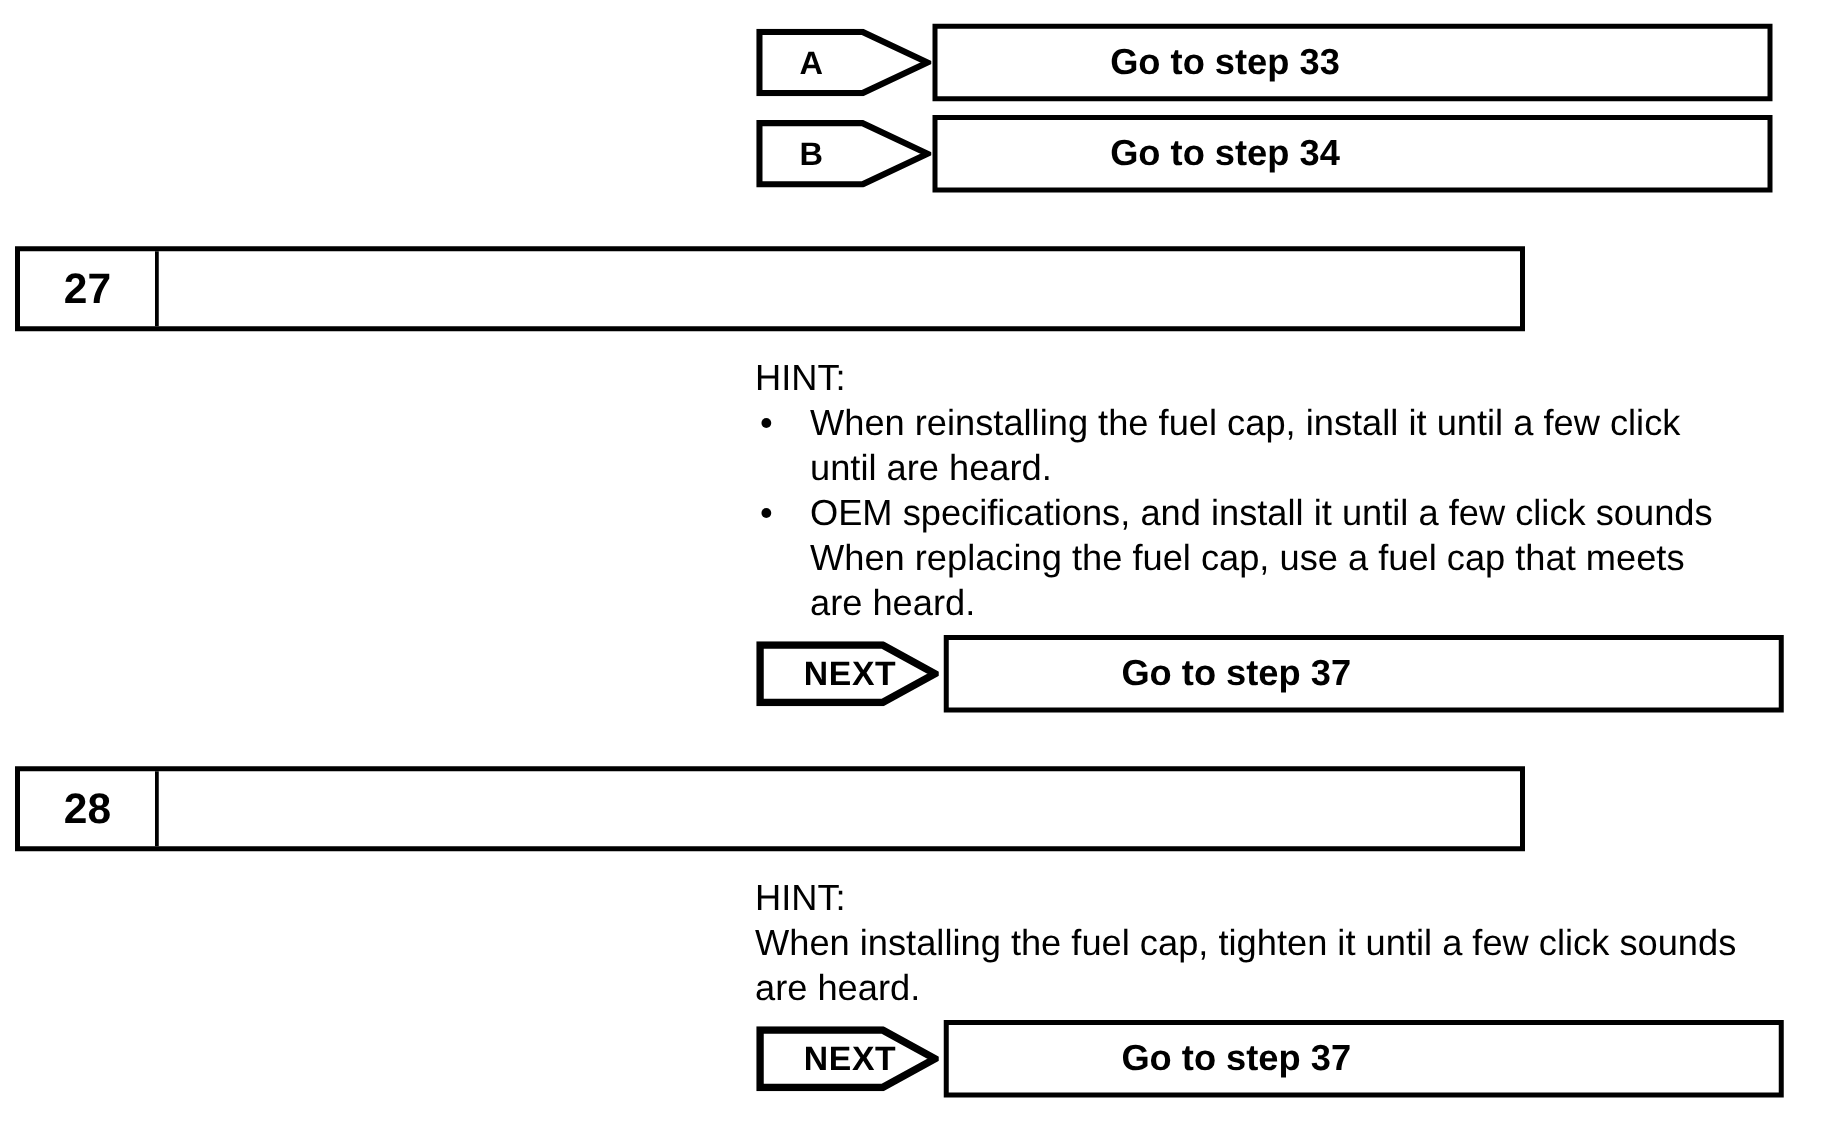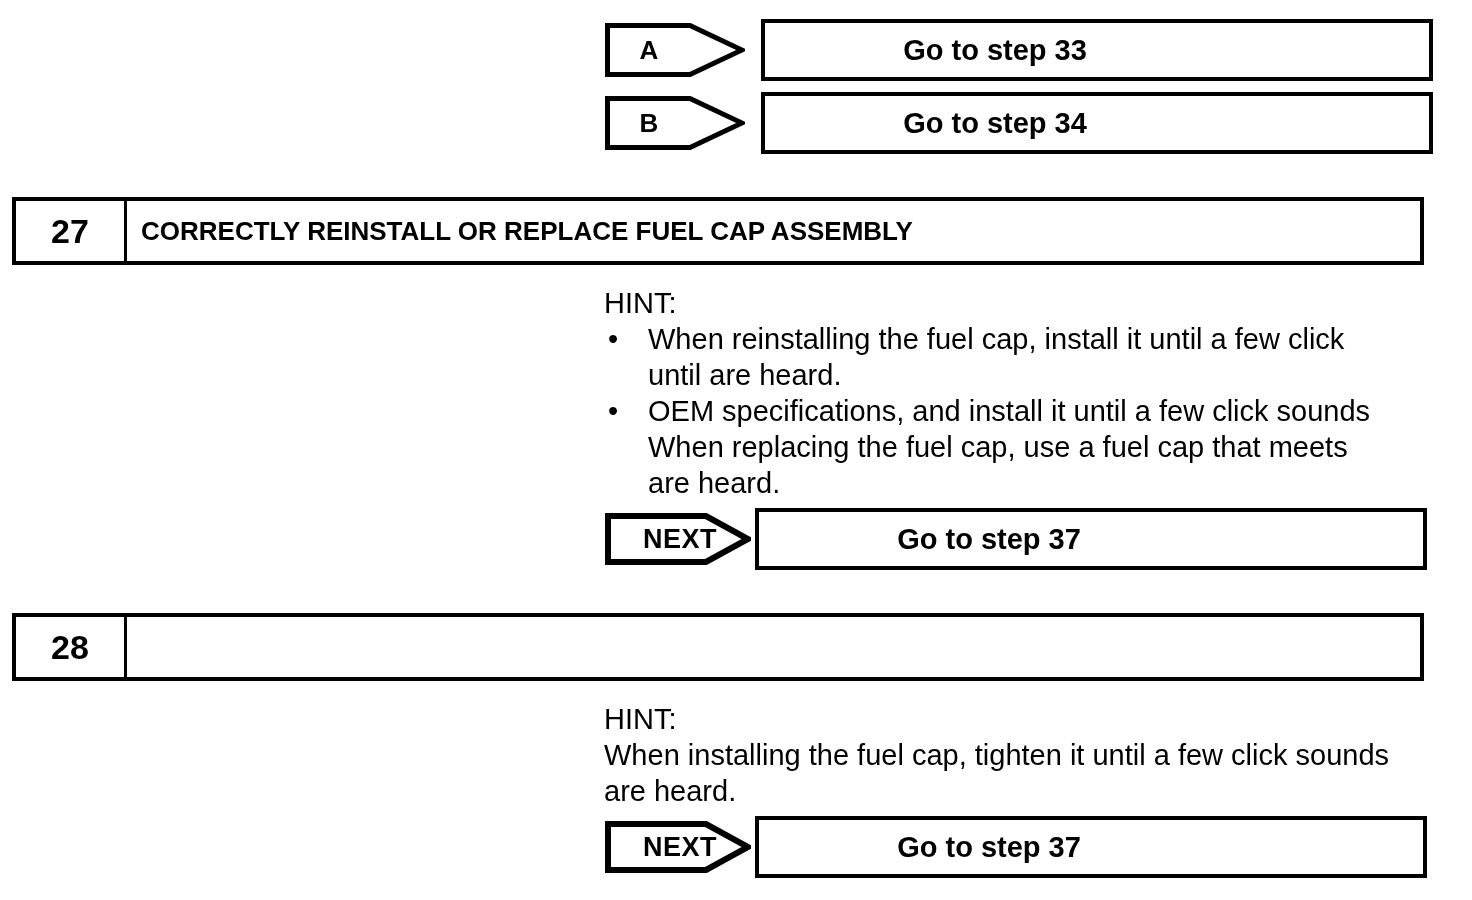--- a/index.html
+++ b/index.html
@@ -35,33 +35,33 @@
   }
   .pointer-label-branch { width: 88px; font-size: 26px; }
   .pointer-label-next { width: 104px; font-size: 27px; letter-spacing: 0.5px; padding-left: 46px; }
 
   .result-box {
     width: 672px; height: 62px;
     border: 4px solid #000000;
     background: #ffffff;
     display: flex; align-items: center;
   }
-  .result-box-branch { margin-left: 16px; }
+  .result-box-branch { margin-left: 1px; }
   .result-box-next { margin-left: 4px; }
   .result-text {
     display: block; width: 460px;
     text-align: center;
     font-weight: bold; font-size: 29px;
     white-space: nowrap;
   }
 
   
   .step-header {
     position: absolute;
-    left: 12px; width: 1412px; height: 68px;
+    left: 12px; width: 1208px; height: 68px;
     border: 4px solid #000000;
     background: #ffffff;
     display: flex;
   }
   .step-number {
     width: 111px; flex: 0 0 auto;
     border-right: 3px solid #000000;
     display: flex; align-items: center; justify-content: center;
     font-weight: bold; font-size: 34px;
   }
@@ -114,21 +114,20 @@
       </svg>
       <span class="pointer-label pointer-label-branch">B</span>
     </div>
     <div class="result-box result-box-branch">
       <span class="result-text">Go to step 34</span>
     </div>
   </div>
 
   <div class="step-header" style="top:197px">
     <div class="step-number">27</div>
-    <div class="step-title">CORRECTLY REINSTALL OR REPLACE FUEL CAP ASSEMBLY</div>
   </div>
 
   <div class="hint-block" style="top:285px">
     <div class="hint-label">HINT:</div>
     <div class="bullet-row">
       <span class="bullet-marker">•</span>
       <div class="bullet-lines">
         <div class="hint-line">When reinstalling the fuel cap, install it until a few click</div>
         <div class="hint-line">until are heard.</div>
       </div>

